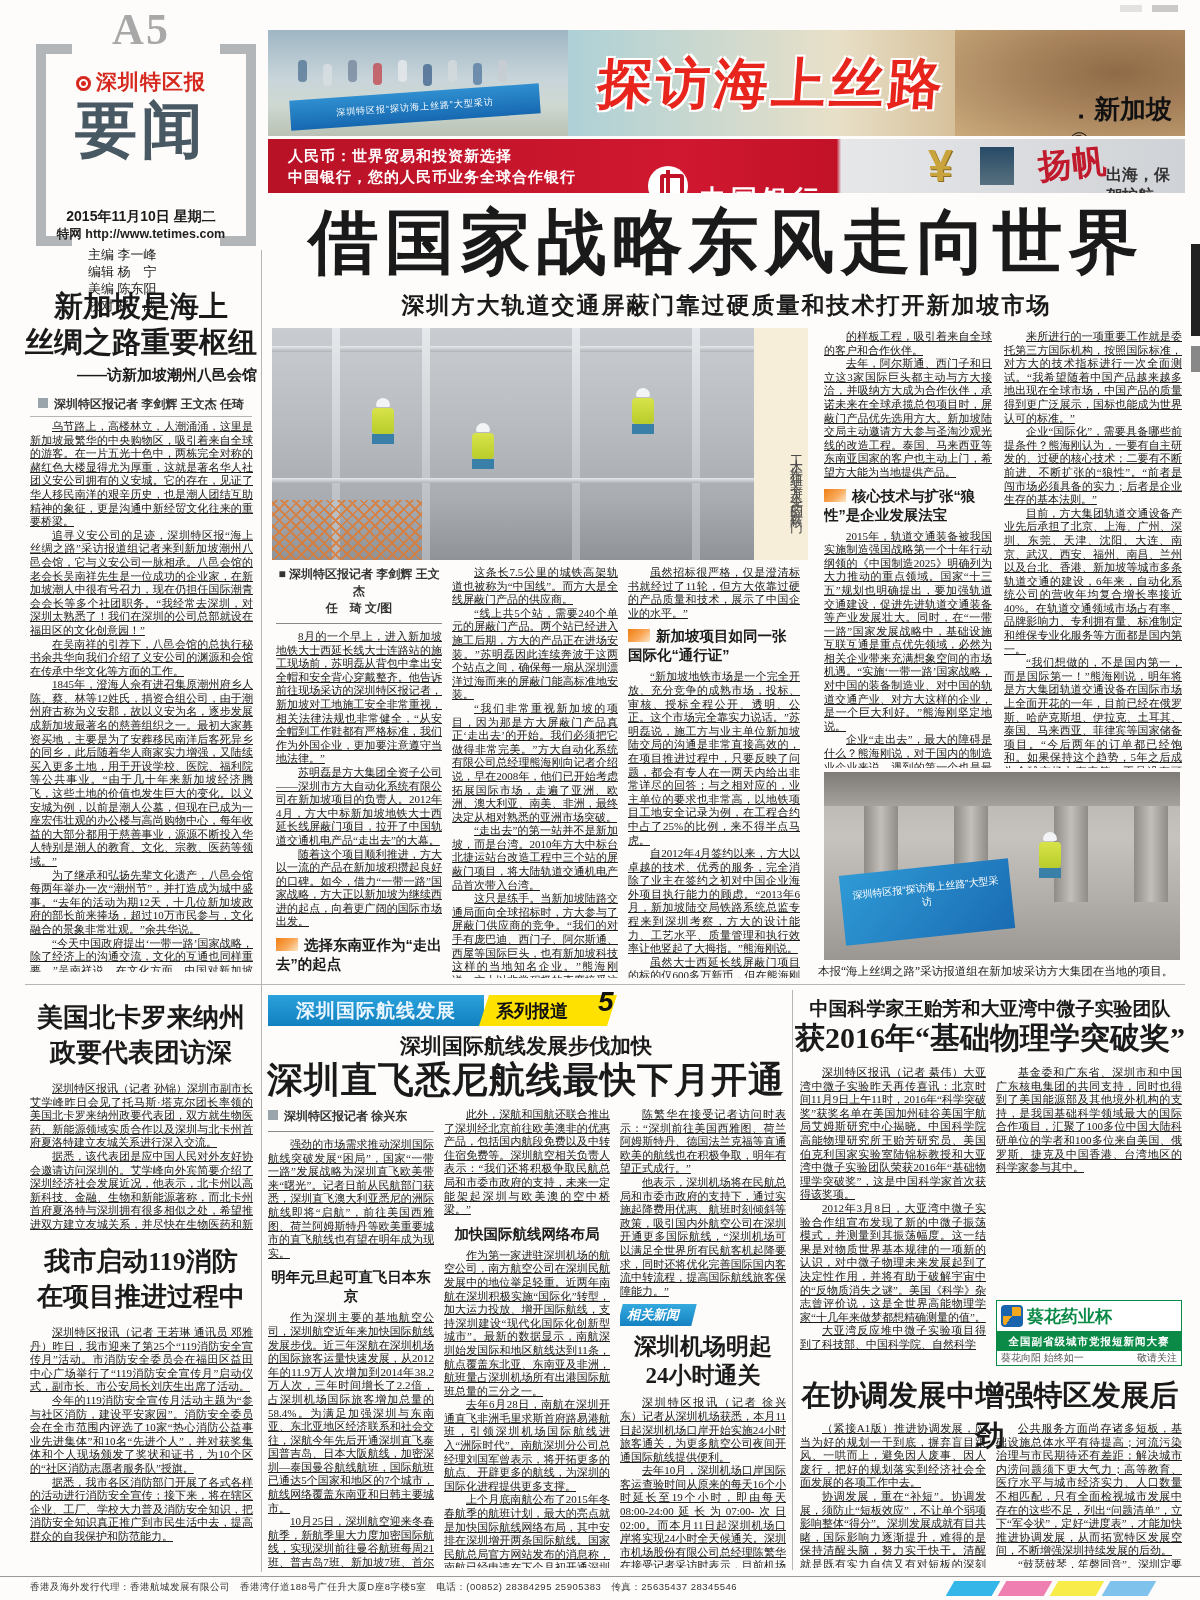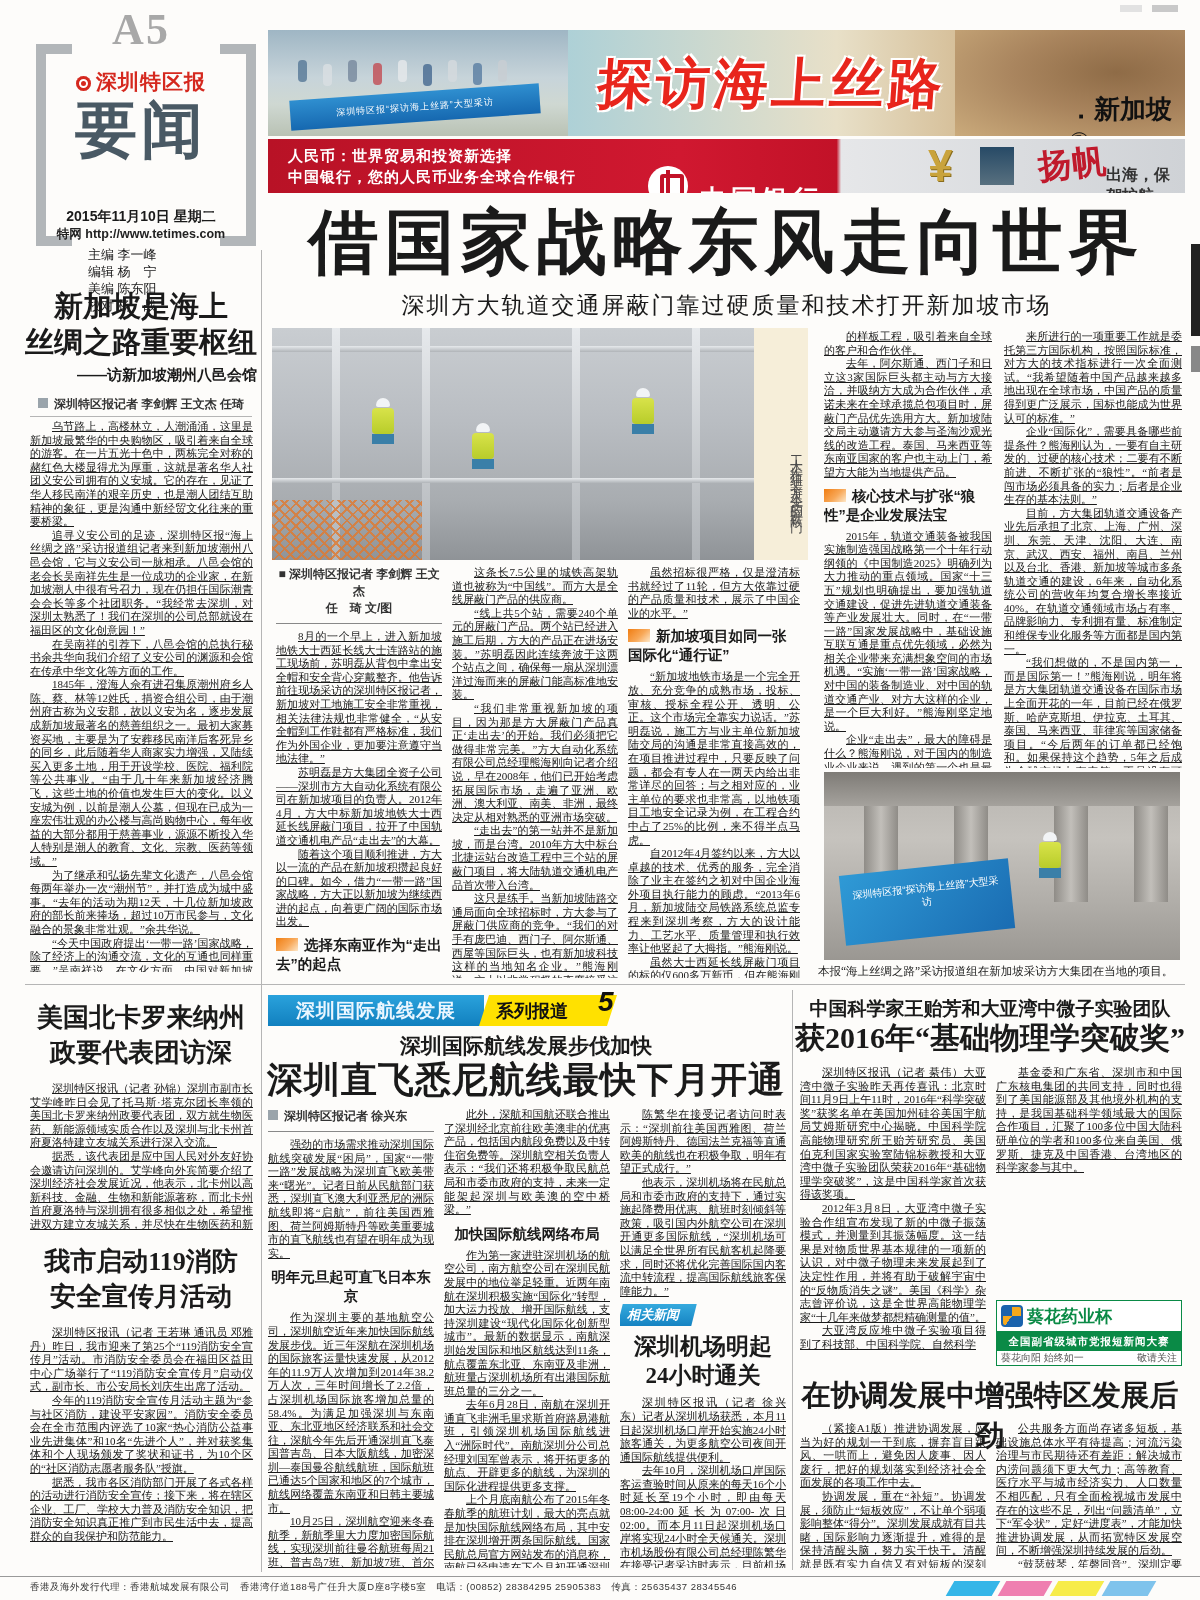--- a/index.html
+++ b/index.html
@@ -51,21 +51,21 @@
   #bocEmblem:before{content:"";position:absolute;left:12px;top:8px;width:16px;height:24px;border:4px solid #c21228;border-radius:3px;}
   #bocEmblem:after{content:"";position:absolute;left:18px;top:4px;width:4px;height:32px;background:#c21228;}
   #bocCn{color:#fff;font-size:26px;font-weight:900;letter-spacing:5px;font-family:"Liberation Serif",serif;margin-top:36px;}
   #bocEn{color:#fff;font-size:10px;letter-spacing:1px;margin-top:-2px;}
   #bocYuan{left:660px;top:2px;font-size:44px;font-weight:900;color:#c9a33c;text-shadow:1px 1px 0 #8a6d1d;}
   #bocScreen{left:712px;top:8px;width:34px;height:38px;background:linear-gradient(180deg,#274a66,#58707f);}
   #bocSloganStrong{left:770px;top:2px;font-size:34px;font-weight:900;color:#c01a2c;transform:rotate(-6deg);font-family:"Liberation Serif",serif;}
   #bocSloganRest{left:838px;top:26px;font-size:16px;font-weight:bold;color:#333;}
   
   #mainHeadline{left:268px;top:196px;width:917px;text-align:center;font-size:70px;font-weight:900;letter-spacing:6px;font-family:"Liberation Serif","DejaVu Serif",serif;}
-  #mainDeck{left:268px;top:290px;width:917px;text-align:center;font-size:23px;font-weight:normal;letter-spacing:2px;}
+  #mainDeck{left:268px;top:290px;width:917px;text-align:center;font-size:23px;font-weight:bold;letter-spacing:2px;}
   
   #photoA{left:272px;top:328px;width:536px;height:232px;overflow:hidden;background:linear-gradient(180deg,#c9cdd1 0%,#b9bdc2 40%,#a8acb0 75%,#8f9397 100%);}
   .beam{position:absolute;background:linear-gradient(180deg,#e6e9ec,#b0b4b8);}
   .worker{position:absolute;}
   .helmet{width:14px;height:9px;border-radius:7px 7px 2px 2px;background:#f2f4f6;margin:0 auto;}
   .vest{width:22px;height:26px;border-radius:4px;background:linear-gradient(180deg,#d8e34a,#b8cc2a);margin-top:1px;}
   .shirt{width:22px;height:10px;background:#3a7fa8;}
   #photoANet{position:absolute;left:0;bottom:0;width:150px;height:60px;background:repeating-linear-gradient(45deg,#e07a30 0 2px,transparent 2px 8px),repeating-linear-gradient(-45deg,#e07a30 0 2px,transparent 2px 8px);opacity:.8;}
   #photoACap{left:754px;top:328px;width:54px;height:232px;background:#f6eed9;writing-mode:vertical-rl;
      font-size:13px;letter-spacing:5px;color:#4a4a4a;padding-top:116px;box-sizing:border-box;line-height:24px;font-family:"Liberation Serif",serif;}
@@ -286,21 +286,21 @@
   <div>美国北卡罗来纳州</div>
   <div>政要代表团访深</div>
 </div>
 <div class="col" style="left:30px;top:1082px;width:223px;height:150px;">
     <p class="bp">深圳特区报讯（记者 孙锦）深圳市副市长艾学峰昨日会见了托马斯·塔克尔团长率领的美国北卡罗来纳州政要代表团，双方就生物医药、新能源领域实质合作以及深圳与北卡州首府夏洛特建立友城关系进行深入交流。</p>
     <p class="bp">据悉，该代表团是应中国人民对外友好协会邀请访问深圳的。艾学峰向外宾简要介绍了深圳经济社会发展近况，他表示，北卡州以高新科技、金融、生物和新能源著称，而北卡州首府夏洛特与深圳拥有很多相似之处，希望推进双方建立友城关系，并尽快在生物医药和新能源技术以及体育文化领域开拓实质性合作项目。</p>
   </div>
 
 <div class="abs serif smallTitle" style="left:26px;top:1244px;">
   <div>我市启动119消防</div>
-  <div>安全宣传月活动</div>
+  <div>在项目推进过程中</div>
 </div>
 <div class="col" style="left:30px;top:1326px;width:223px;height:242px;">
     <p class="bp">深圳特区报讯（记者 王若琳 通讯员 邓雅丹）昨日，我市迎来了第25个“119消防安全宣传月”活动。市消防安全委员会在福田区益田中心广场举行了“119消防安全宣传月”启动仪式，副市长、市公安局长刘庆生出席了活动。</p>
     <p class="bp">今年的119消防安全宣传月活动主题为“参与社区消防，建设平安家园”。消防安全委员会在全市范围内评选了10家“热心消防公益事业先进集体”和10名“先进个人”，并对获奖集体和个人现场颁发了奖状和证书，为10个区的“社区消防志愿者服务队”授旗。</p>
     <p class="bp">据悉，我市各区消防部门开展了各式各样的活动进行消防安全宣传；接下来，将在辖区企业、工厂、学校大力普及消防安全知识，把消防安全知识真正推广到市民生活中去，提高群众的自我保护和防范能力。</p>
   </div>
 
 <div class="abs" id="flTagBlue">深圳国际航线发展</div>
 <div class="abs" id="flTagYellow"></div>
 <div class="abs" id="flTagYellowText">系列报道</div>

